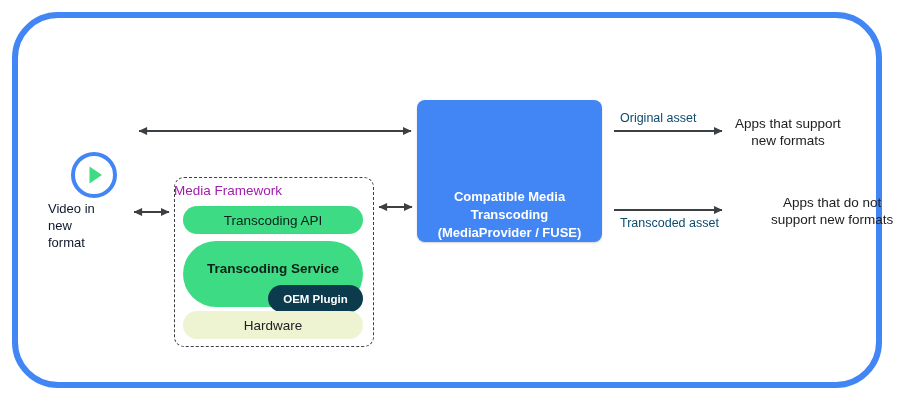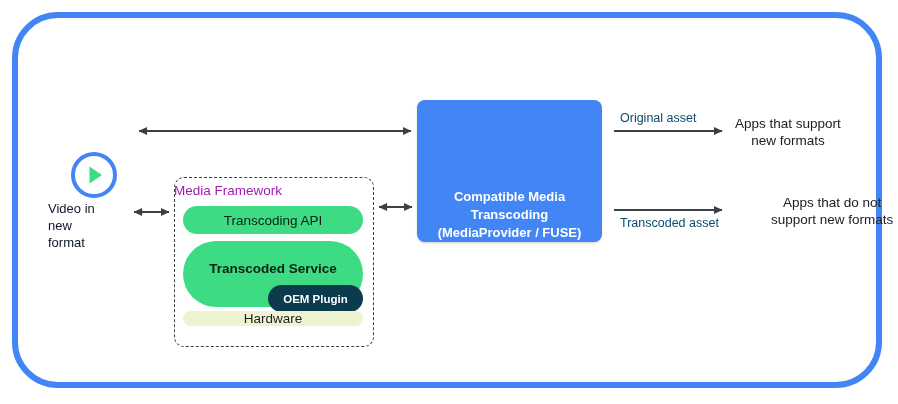--- a/index.html
+++ b/index.html
@@ -70,21 +70,21 @@
     background:#3ddc84;font-weight:bold;
   }
   .pill-service .svc-text{
     position:absolute;left:0;top:20px;width:180px;text-align:center;
   }
   .pill-oem{
     left:268px;top:285px;width:95px;height:27px;
     background:#0d3b4e;color:#ffffff;font-weight:bold;font-size:11.5px;
   }
   .pill-hw{
-    left:183px;top:311px;width:180px;height:15px;
+    left:183px;top:311px;width:180px;height:28px;
     background:#eef4d2;color:#202124;font-weight:normal;
   }
 
   
   .cmt-box{
     position:absolute;left:417px;top:100px;
     width:185px;height:142px;
     background:#4285f4;
     border-radius:8px;
     display:flex;align-items:flex-end;justify-content:center;
@@ -163,21 +163,21 @@
 format</div>
 
   <div class="mf-box"></div>
   <div class="mf-title">Media Framework</div>
 
   <div class="pill pill-api">
     <span>Transcoding API</span>
   </div>
 
   <div class="pill pill-service">
-    <span class="svc-text">Transcoded Service</span>
+    <span class="svc-text">Transcoding Service</span>
   </div>
 
   <div class="pill pill-oem">
     <span>OEM Plugin</span>
   </div>
 
   <div class="pill pill-hw">
     <span>Hardware</span>
   </div>
 

